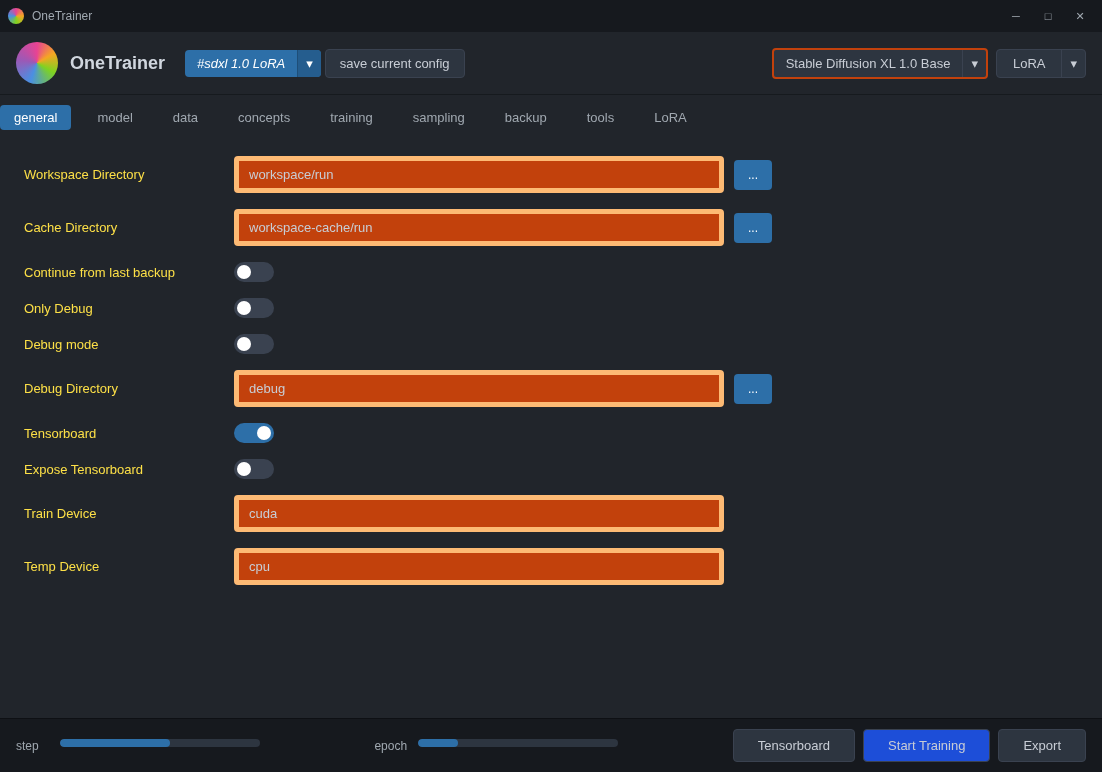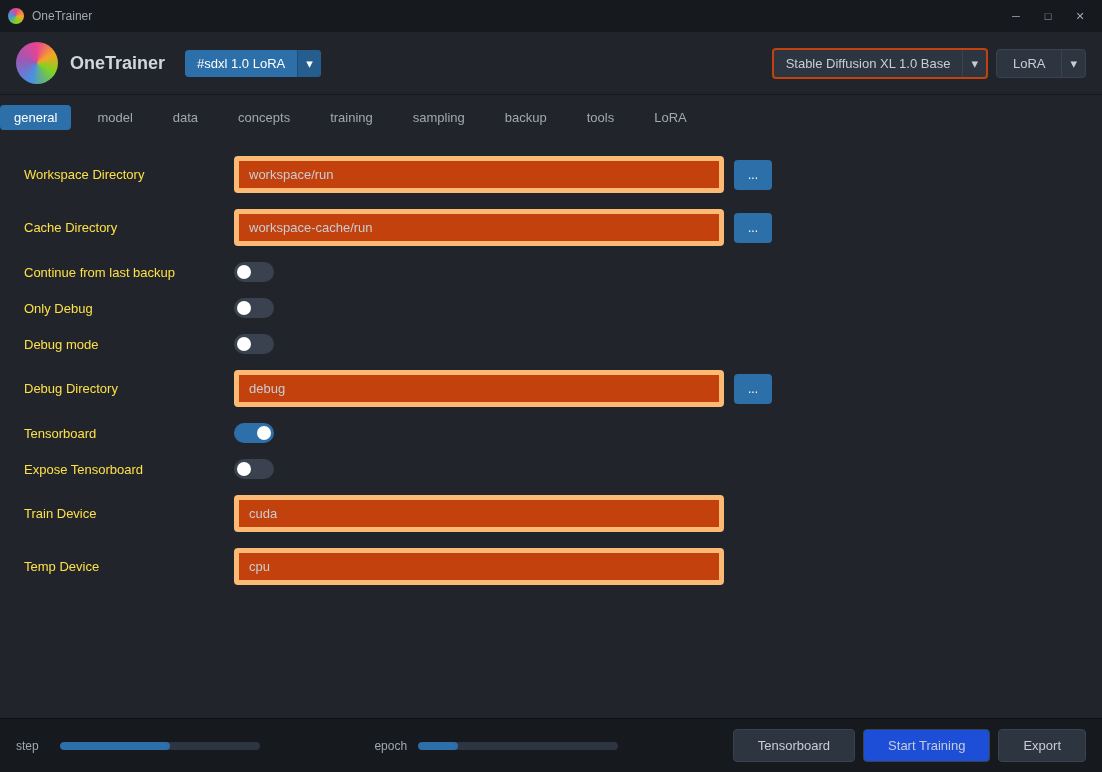--- a/index.html
+++ b/index.html
@@ -91,20 +91,21 @@
       align-items: center;
       background: #2d6fa8;
       border-radius: 4px;
       overflow: hidden;
     }
     .config-dropdown-label {
       padding: 6px 12px;
       font-size: 13px;
       color: #fff;
       cursor: pointer;
+      font-style: italic;
     }
     .config-dropdown-arrow {
       padding: 6px 8px;
       background: #255d8e;
       color: #fff;
       cursor: pointer;
       border-left: 1px solid #1e4e78;
       display: flex;
       align-items: center;
     }
@@ -276,21 +277,20 @@
       background: #16191e;
       padding: 10px 16px;
       display: flex;
       align-items: center;
       gap: 16px;
       flex-shrink: 0;
       border-top: 1px solid #0e1014;
     }
     .progress-group {
       display: flex;
-      align-items: center;
       gap: 9px;
       flex: 1;
     }
     .progress-label {
       font-size: 12px;
       color: #a0a8b0;
       width: 35px;
     }
     .progress-bar-track {
       width: 200px;
@@ -350,20 +350,21 @@
 
 <div class="header">
   <div class="app-logo"></div>
   <span class="app-name">OneTrainer</span>
 
   <div class="header-left">
     <div class="config-dropdown">
       <span class="config-dropdown-label">#sdxl 1.0 LoRA</span>
       <span class="config-dropdown-arrow">▾</span>
     </div>
+    <button class="save-config-btn">save current config</button>
   </div>
 
   <div class="header-right">
     <div class="model-dropdown">
       <span class="model-dropdown-label">Stable Diffusion XL 1.0 Base</span>
       <span class="model-dropdown-arrow">▾</span>
     </div>
     <div class="lora-dropdown">
       <span class="lora-dropdown-label">LoRA</span>
       <span class="lora-dropdown-arrow">▾</span>

